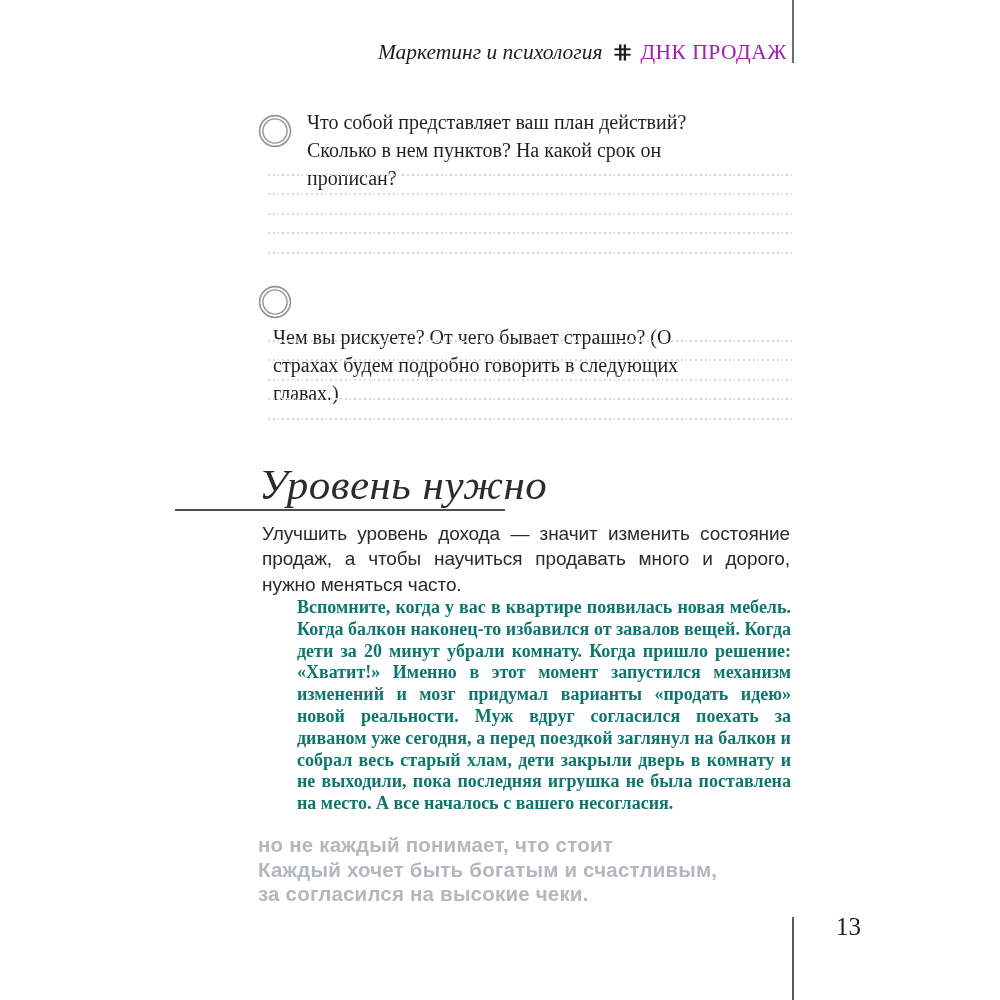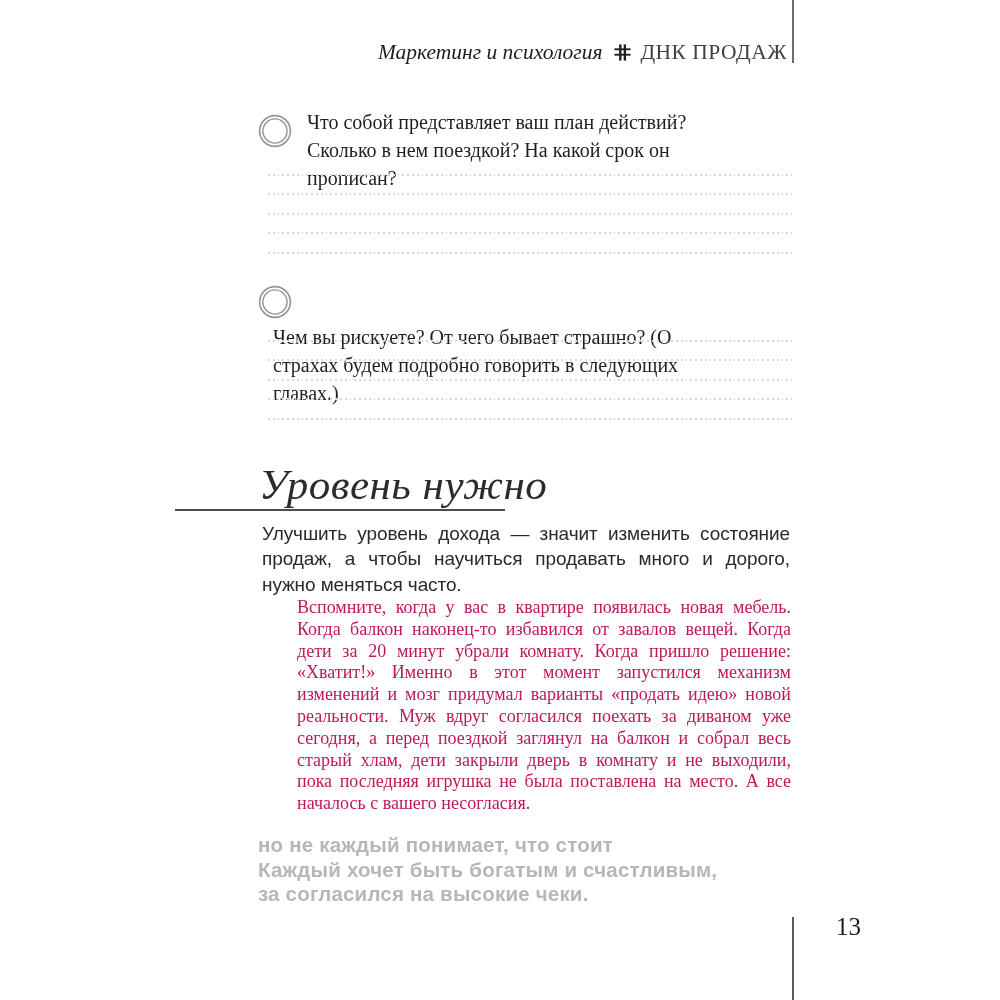--- a/index.html
+++ b/index.html
@@ -16,21 +16,21 @@
   
   .top-rule { left: 792px; top: 0; width: 2px; height: 63px; background: #6e6e6e; }
   .header { top: 40px; right: 213px; white-space: nowrap; display: flex; align-items: baseline; }
   .running-title {
     font-family: "Liberation Serif", serif;
     font-style: italic; font-size: 21.5px; color: #1d1d1b;
   }
   .logo { align-self: center; margin: 0 9px 0 12px; position: relative; top: 2px; }
   .book-title {
     font-family: "Liberation Serif", serif;
-    font-size: 21.5px; letter-spacing: 0.5px; color: #404040;
+    font-size: 21.5px; letter-spacing: 0.5px; color: #a21caf;
   }
 
   
   .question { display: flex; align-items: flex-start; width: 472px; }
   .q1 { left: 258px; top: 108px; }
   .q2 { left: 258px; top: 279px; flex-direction: column; }
   .ring { flex: 0 0 auto; margin-top: 6px; }
   .q-text {
     margin-left: 15px;
     font-family: "Liberation Serif", serif;
@@ -59,22 +59,23 @@
 
   .lead-paragraph {
     left: 262px; top: 521px; width: 528px;
     font-family: "Liberation Sans", sans-serif;
     font-size: 19px; line-height: 25.4px; color: #2a2a2a;
     text-align: justify; letter-spacing: -0.1px;
   }
   .body-paragraph {
     left: 297px; top: 597px; width: 494px;
     font-family: "Liberation Serif", serif;
-    font-size: 18px; line-height: 21.8px; color: #be185d;
+    font-size: 18px; line-height: 21.8px; color: #0f766e;
     text-align: justify;
+    font-weight: bold;
   }
 
   .quote {
     left: 258px; top: 833px;
     font-family: "Liberation Sans", sans-serif;
     font-weight: bold; font-size: 20.5px; line-height: 24.6px;
     color: #b4b7bb; letter-spacing: 0.2px;
   }
 
   
@@ -102,21 +103,21 @@
   <span class="book-title">ДНК ПРОДАЖ</span>
 </div>
 
 <div class="abs question q1">
   <span class="ring">
     <svg width="34" height="34" viewBox="0 0 34 34">
       <circle cx="17" cy="17" r="15.4" fill="none" stroke="#8e9598" stroke-width="1.6"></circle>
       <circle cx="17" cy="17" r="12.1" fill="none" stroke="#8e9598" stroke-width="1.4"></circle>
     </svg>
   </span>
-  <div class="q-text">Что собой представляет ваш план действий? Сколько в нем поездкой? На какой срок он прописан?</div>
+  <div class="q-text">Что собой представляет ваш план действий? Сколько в нем пунктов? На какой срок он прописан?</div>
 </div>
 <div class="abs answers a1">
     <div class="dotline"></div>
     <div class="dotline"></div>
     <div class="dotline"></div>
     <div class="dotline"></div>
     <div class="dotline"></div>
   </div>
 
 <div class="abs question q2">

